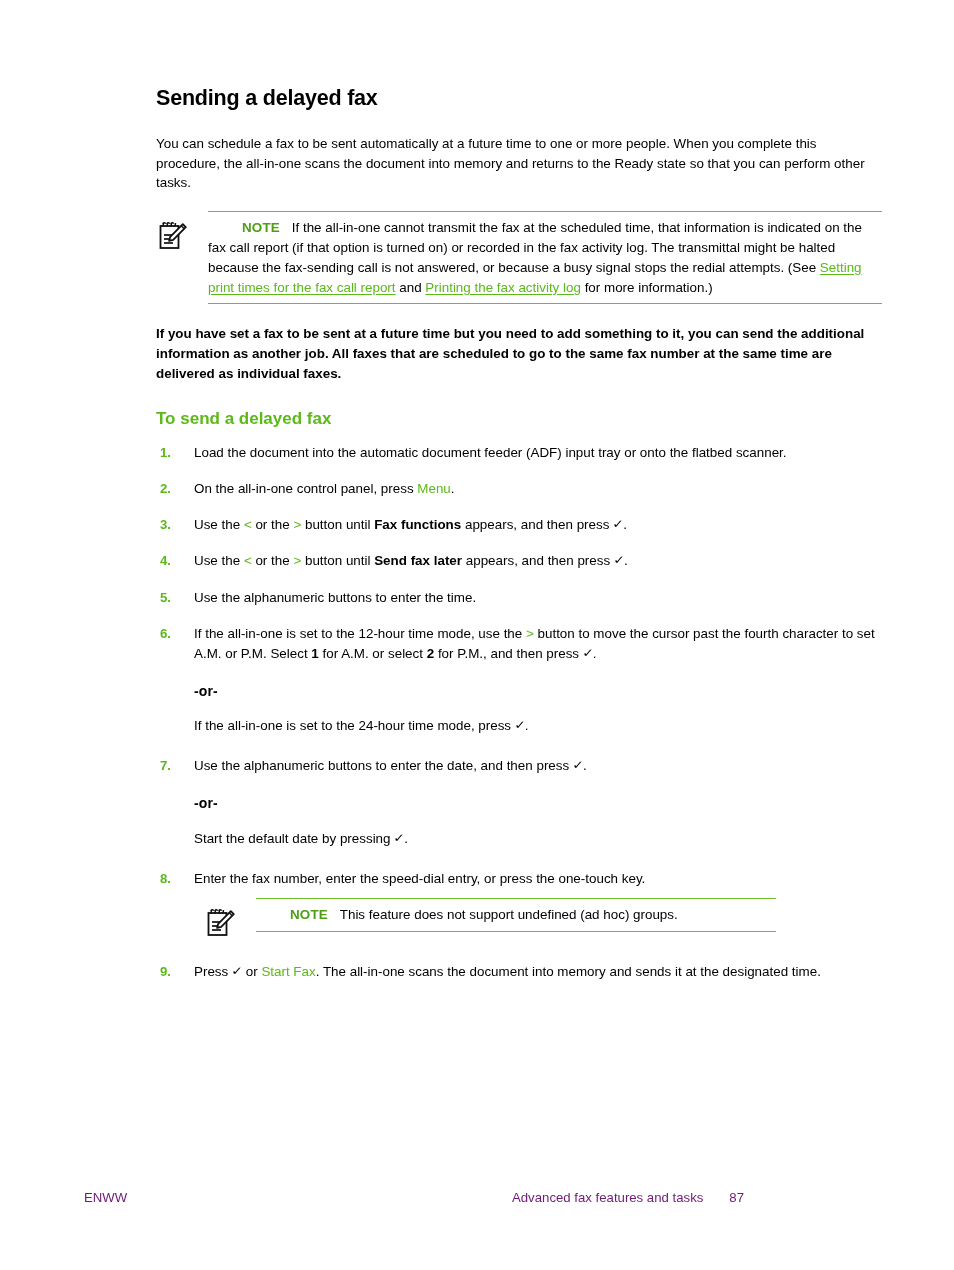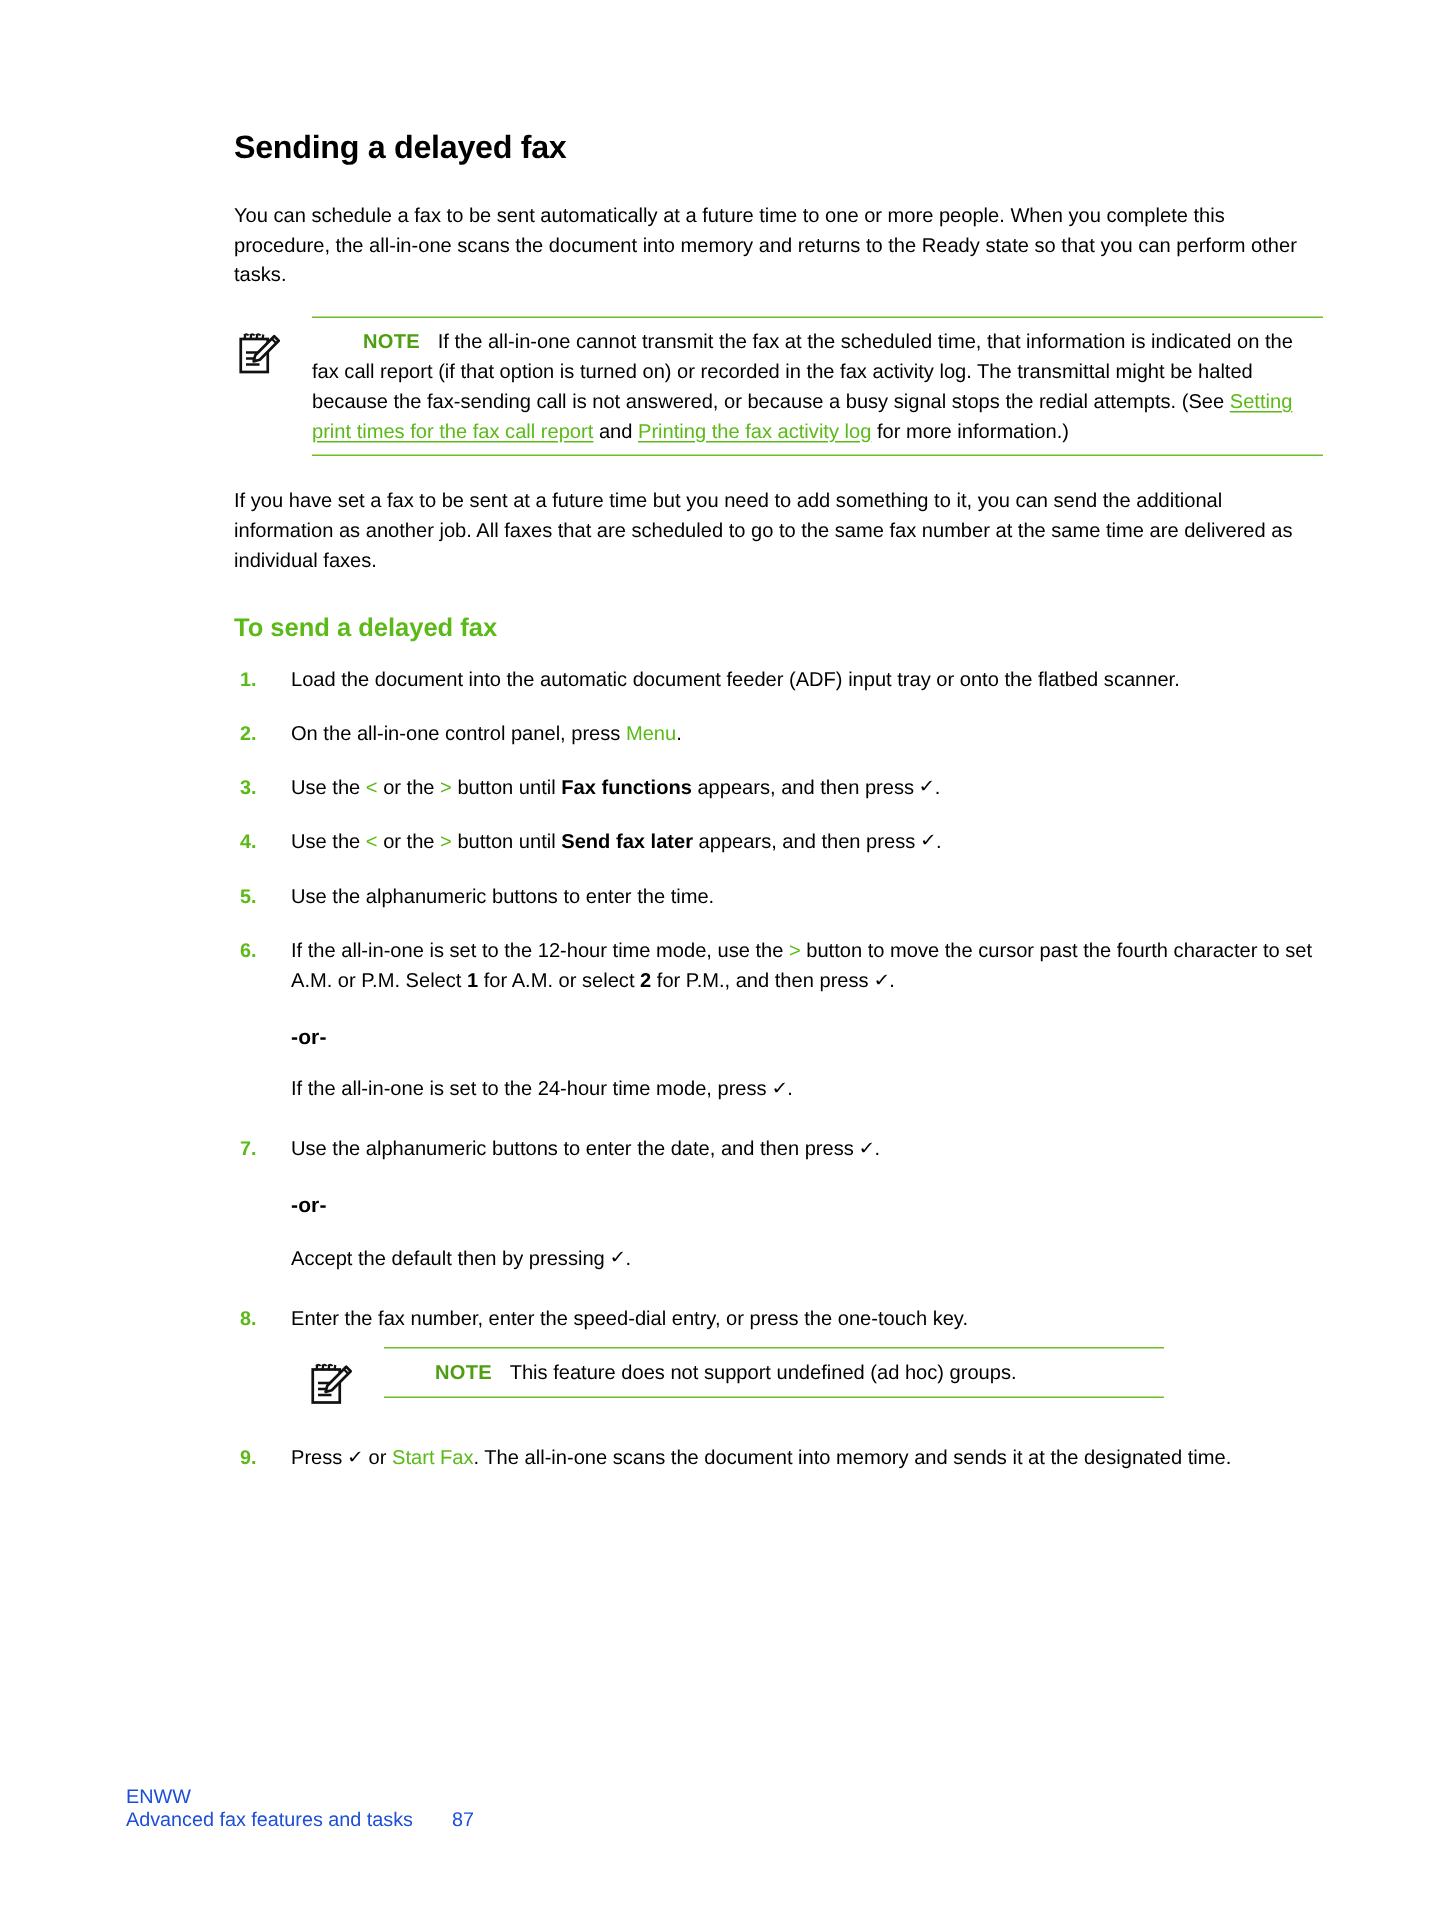--- a/index.html
+++ b/index.html
@@ -141,25 +141,24 @@
     transform: translateY(-1px) scaleX(1.15);
   }
 
   
   .footer {
     position: absolute;
     left: 84px;
     right: 84px;
     top: 1190px;
     font-size: 13.2px;
-    color: #1d4ed8;
+    color: #701a75;
     display: flex;
     justify-content: space-between;
     align-items: baseline;
-    flex-direction: column;
   }
   .footer-right {
     display: flex;
     align-items: baseline;
   }
   .footer-chapter { margin-right: 26px; }
   .footer-page { font-weight: normal; text-align: right; }
 </style>
 </head>
 <body>
@@ -185,21 +184,21 @@
           <line x1="25.2" y1="6.8" x2="28.2" y2="9.8" stroke="#111111" stroke-width="1.5"></line>
         </svg>
       </span>
       <div class="note-rule-top"></div>
       <div class="note-body">
         <span class="note-label">NOTE</span><span>If the all-in-one cannot transmit the fax at the scheduled time, that information is indicated on the fax call report (if that option is turned on) or recorded in the fax activity log. The transmittal might be halted because the fax-sending call is not answered, or because a busy signal stops the redial attempts. (See </span><a class="link" href="#">Setting print times for the fax call report</a><span> and </span><a class="link" href="#">Printing the fax activity log</a><span> for more information.)</span>
       </div>
       <div class="note-rule-bottom"></div>
     </div>
 
-    <p class="body-text" style="margin-top:20px;">If you have set a fax to be sent at a future time but you need to add something to it, you can send the additional information as another job. All faxes that are scheduled to go to the same fax number at the same time are delivered as individual faxes.</p>
+    <p class="body-text" style="margin-top:20px;font-weight:bold;">If you have set a fax to be sent at a future time but you need to add something to it, you can send the additional information as another job. All faxes that are scheduled to go to the same fax number at the same time are delivered as individual faxes.</p>
 
     <h2 class="sub-head">To send a delayed fax</h2>
 
     <ol class="steps">
 
       <li class="step">
         <span class="step-num">1.</span>
         <span class="step-text">Load the document into the automatic document feeder (ADF) input tray or onto the flatbed scanner.</span>
       </li>
 
@@ -227,21 +226,21 @@
         <span class="step-num">6.</span>
         <span class="step-text"><span>If the all-in-one is set to the 12-hour time mode, use the </span><span class="green">&gt;</span><span> button to move the cursor past the fourth character to set A.M. or P.M. Select </span><span class="bold">1</span><span> for A.M. or select </span><span class="bold">2</span><span> for P.M., and then press </span><span class="check">✓</span><span>.</span></span>
         <div class="or-label">-or-</div>
         <div class="sub-para"><span>If the all-in-one is set to the 24-hour time mode, press </span><span class="check">✓</span><span>.</span></div>
       </li>
 
       <li class="step" style="margin-top:19px;">
         <span class="step-num">7.</span>
         <span class="step-text"><span>Use the alphanumeric buttons to enter the date, and then press </span><span class="check">✓</span><span>.</span></span>
         <div class="or-label">-or-</div>
-        <div class="sub-para"><span>Accept the default then by pressing </span><span class="check">✓</span><span>.</span></div>
+        <div class="sub-para"><span>Start the default date by pressing </span><span class="check">✓</span><span>.</span></div>
       </li>
 
       <li class="step" style="margin-top:19px;margin-bottom:8px;">
         <span class="step-num">8.</span>
         <span class="step-text">Enter the fax number, enter the speed-dial entry, or press the one-touch key.</span>
 
         <div class="note-box" style="margin-left:10px;margin-top:10px;margin-bottom:4px;width:520px;">
           <span class="note-icon">
             <svg viewBox="0 0 34 34" width="34" height="34" xmlns="http://www.w3.org/2000/svg">
               <rect x="4.5" y="7" width="18" height="22" fill="#ffffff" stroke="#111111" stroke-width="1.8"></rect>

